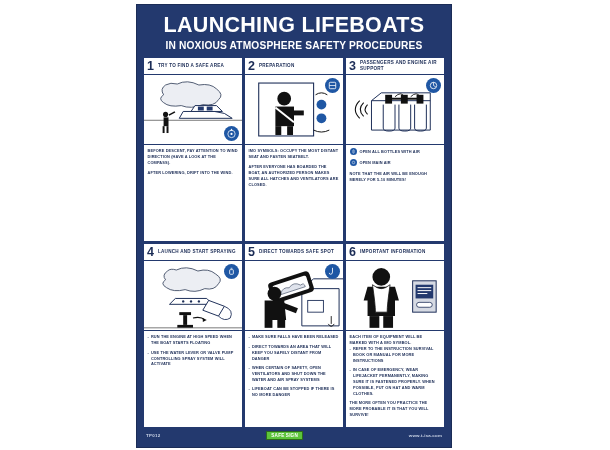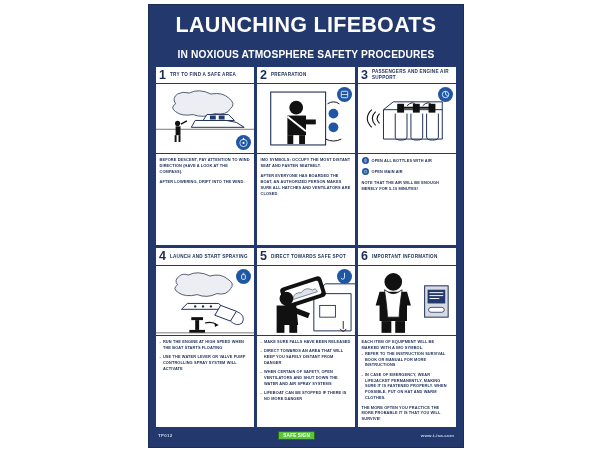--- a/index.html
+++ b/index.html
@@ -4,21 +4,21 @@
 <style>
   * { box-sizing: border-box; margin: 0; padding: 0; }
   html, body {
     width: 610px; height: 450px;
     background: #ffffff;
     font-family: "Liberation Sans", sans-serif;
     overflow: hidden;
   }
   #poster {
     position: absolute;
-    left: 148px; top: 4px;
+    left: 136px; top: 4px;
     width: 316px; height: 444px;
     background: #23396e;
     border: 1px solid #1b2c56;
     padding: 6px 7px 4px 7px;
     display: flex; flex-direction: column;
   }
   
   .title-block { text-align: center; padding: 4px 0 7px 0; }
   .title-main {
     color: #ffffff;
@@ -26,21 +26,21 @@
     font-weight: bold;
     letter-spacing: 0.3px;
     line-height: 1.02;
     white-space: nowrap;
   }
   .title-sub {
     color: #ffffff;
     font-size: 10.2px;
     font-weight: bold;
     letter-spacing: 0.15px;
-    margin-top: 12px;
+    margin-top: 3px;
     white-space: nowrap;
   }
   
   .grid {
     flex: 1;
     display: grid;
     grid-template-columns: 1fr 1fr 1fr;
     grid-template-rows: 1fr 1fr;
     gap: 3px;
   }

